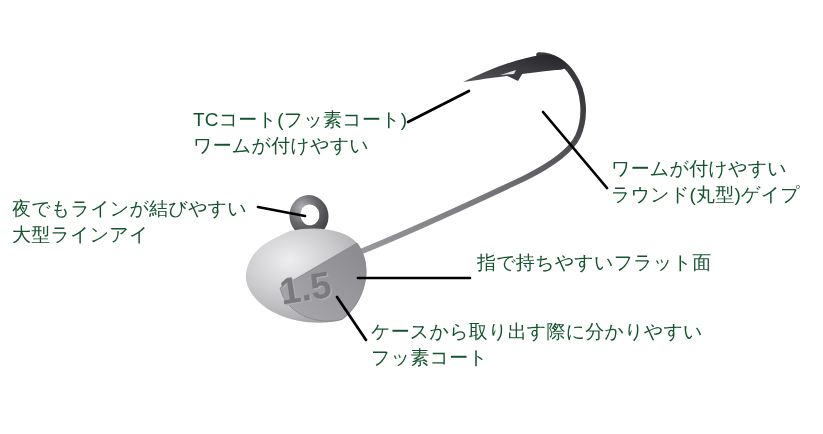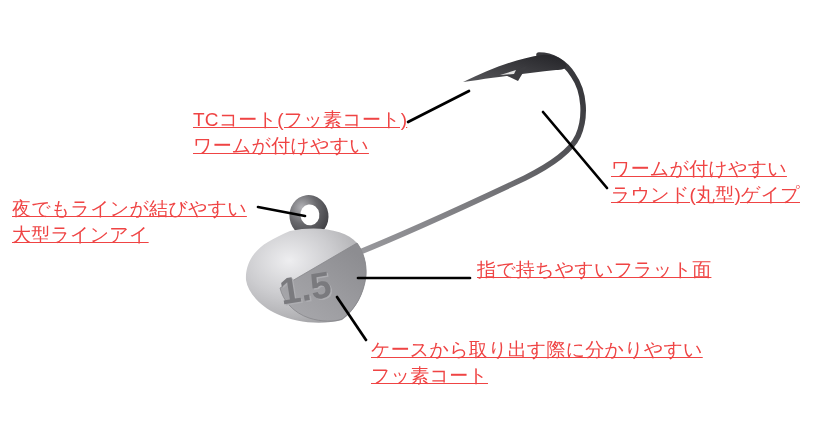--- a/index.html
+++ b/index.html
@@ -15,26 +15,25 @@
     background: #ffffff;
     overflow: hidden;
   }
   .illustration {
     position: absolute;
     left: 0;
     top: 0;
   }
   .label {
     position: absolute;
-    color: #ef4444;
+    color: #14532d;
     font-size: 19px;
     line-height: 26px;
     white-space: nowrap;
     letter-spacing: 0.2px;
-    text-decoration: underline;
   }
   .label span { display: block; }
 </style>
 </head>
 <body>
 
 <div class="stage">
 
   <svg class="illustration" width="823" height="434" viewBox="0 0 823 434">
     <defs>
@@ -125,22 +124,22 @@
   <div class="label" style="left:611px; top:156px">
     <span>ワームが付けやすい</span>
     <span>ラウンド(丸型)ゲイプ</span>
   </div>
 
   <div class="label" style="left:12px; top:196px">
     <span>夜でもラインが結びやすい</span>
     <span>大型ラインアイ</span>
   </div>
 
-  <div class="label" style="left:477px; top:257px">
+  <div class="label" style="left:477px; top:250px">
     <span>指で持ちやすいフラット面</span>
   </div>
 
-  <div class="label" style="left:371px; top:337px">
+  <div class="label" style="left:371px; top:319px">
     <span>ケースから取り出す際に分かりやすい</span>
     <span>フッ素コート</span>
   </div>
 
 </div>
 
 </body></html>

